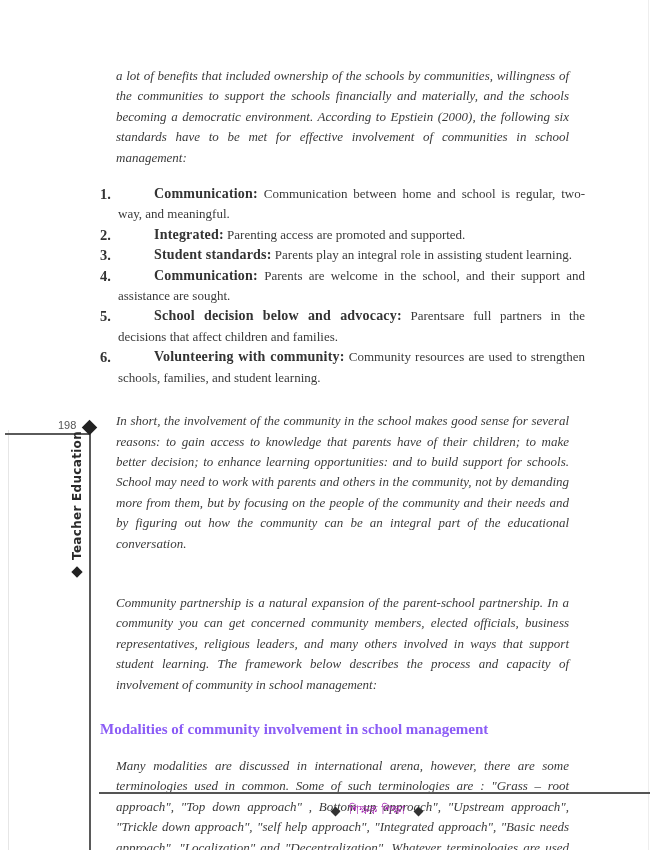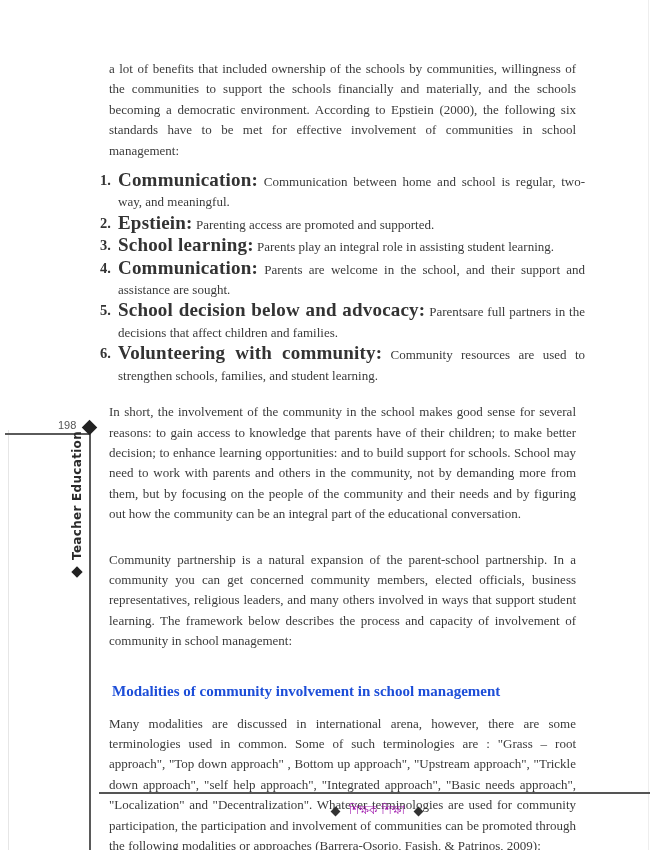--- a/index.html
+++ b/index.html
@@ -13,27 +13,27 @@
   .hline-margin { position: absolute; left: 5px; top: 433px; width: 86px; height: 2px; background: #5a5a5a; }
   .page-number { position: absolute; left: 58px; top: 419px; font-family: "Liberation Sans", "DejaVu Sans", sans-serif; font-size: 11px; color: #555; }
   .corner-diamond { position: absolute; left: 84px; top: 422px; width: 11px; height: 11px; background: #222; transform: rotate(45deg); }
   .side-label {
     position: absolute; left: 70px; top: 560px; transform-origin: left top; transform: rotate(-90deg);
     font-family: "DejaVu Sans", "Liberation Sans", sans-serif; font-weight: bold; font-size: 12px; color: #2a2a2a; white-space: nowrap; letter-spacing: 0.3px;
   }
   .side-diamond { position: absolute; left: 73px; top: 568px; width: 8px; height: 8px; background: #222; transform: rotate(45deg); }
 
   .content { position: absolute; left: 100px; top: 50px; width: 485px; font-size: 13px; line-height: 20.4px; }
-  .content p { margin: 9px; text-align: justify; }
+  .content p { margin: 16px; text-align: justify; font-style: italic; }
   .gap { height: 7px; }
   ol.standards { list-style: none; margin: 0; padding: 0; }
   ol.standards li { position: relative; padding-left: 18px; text-align: justify; }
   ol.standards li .num { position: absolute; left: 0; top: 0; font-weight: bold; font-size: 14.5px; color: #333; }
-  ol.standards li .term { font-weight: bold; font-size: 19px; color: #333; letter-spacing: 0.2px; }
-  h3.section-heading { margin: 12px; font-size: 15px; font-weight: bold; color: #1d4ed8; line-height: 22px; }
+  ol.standards li .term { font-weight: bold; font-size: 14px; color: #333; letter-spacing: 0.2px; margin-left: 36px; }
+  h3.section-heading { margin: 0; font-size: 15px; font-weight: bold; color: #8b5cf6; line-height: 22px; }
   ul.models { list-style: none; margin: 0; padding: 0; }
   ul.models li { position: relative; padding-left: 18px; }
   ul.models li .bullet { position: absolute; left: 1px; top: 7px; width: 7px; height: 7px; border-radius: 50%; background: #666; }
 
   .footer-rule { position: absolute; left: 99px; top: 792px; width: 551px; height: 2px; background: #555; }
   .footer { position: absolute; left: 292px; top: 801px; width: 140px; text-align: right; font-size: 13px; color: #a21caf; }
   .footer .fd { display: inline-block; width: 7px; height: 7px; background: #333; transform: rotate(45deg); margin: 0 10px; vertical-align: middle; }
   .footer .ft { font-family: "DejaVu Sans", sans-serif; font-size: 12px; vertical-align: middle; }
 </style>
 </head>
@@ -46,22 +46,22 @@
 <div class="page-number">198</div>
 <div class="corner-diamond"></div>
 <div class="side-label">Teacher Education</div>
 <div class="side-diamond"></div>
 
 <div class="content">
   <p>a lot of benefits that included ownership of the schools by communities, willingness of the communities to support the schools financially and materially, and the schools becoming a democratic environment. According to Epstiein (2000), the following six standards have to be met for effective involvement of communities in school management:</p>
 
   <ol class="standards">
     <li><span class="num">1.</span><span class="term">Communication:</span><span> Communication between home and school is regular, two-way, and meaningful.</span></li>
-    <li><span class="num">2.</span><span class="term">Epstiein:</span><span> Parenting access are promoted and supported.</span></li>
-    <li><span class="num">3.</span><span class="term">School learning:</span><span> Parents play an integral role in assisting student learning.</span></li>
+    <li><span class="num">2.</span><span class="term">Integrated:</span><span> Parenting access are promoted and supported.</span></li>
+    <li><span class="num">3.</span><span class="term">Student standards:</span><span> Parents play an integral role in assisting student learning.</span></li>
     <li><span class="num">4.</span><span class="term">Communication:</span><span> Parents are welcome in the school, and their support and assistance are sought.</span></li>
     <li><span class="num">5.</span><span class="term">School decision below and advocacy:</span><span> Parentsare full partners in the decisions that affect children and families.</span></li>
     <li><span class="num">6.</span><span class="term">Volunteering with community:</span><span> Community resources are used to strengthen schools, families, and student learning.</span></li>
   </ol>
 
   <div class="gap"></div>
   <p>In short, the involvement of the community in the school makes good sense for several reasons: to gain access to knowledge that parents have of their children; to make better decision; to enhance learning opportunities: and to build support for schools.  School may need to work with parents and others in the community, not by demanding more from them, but by focusing on the people of the community and their needs and by figuring out how the community can be an integral part of the educational conversation.</p>
   <div class="gap"></div>
   <p>Community partnership is a natural expansion of the parent-school partnership. In a community you can get concerned community members, elected officials, business representatives, religious leaders, and many others involved in ways that support student learning. The framework below describes the process and capacity of involvement of community in school management:</p>
   <div class="gap"></div>

